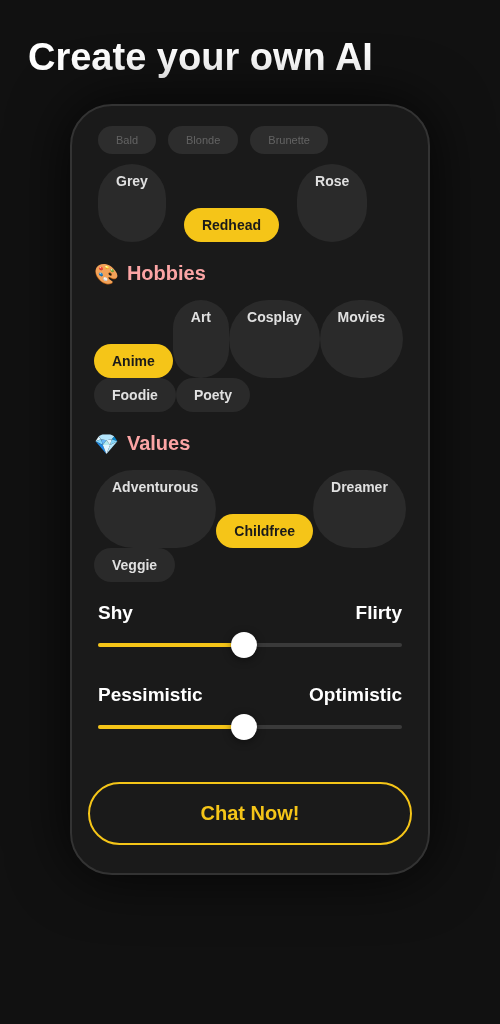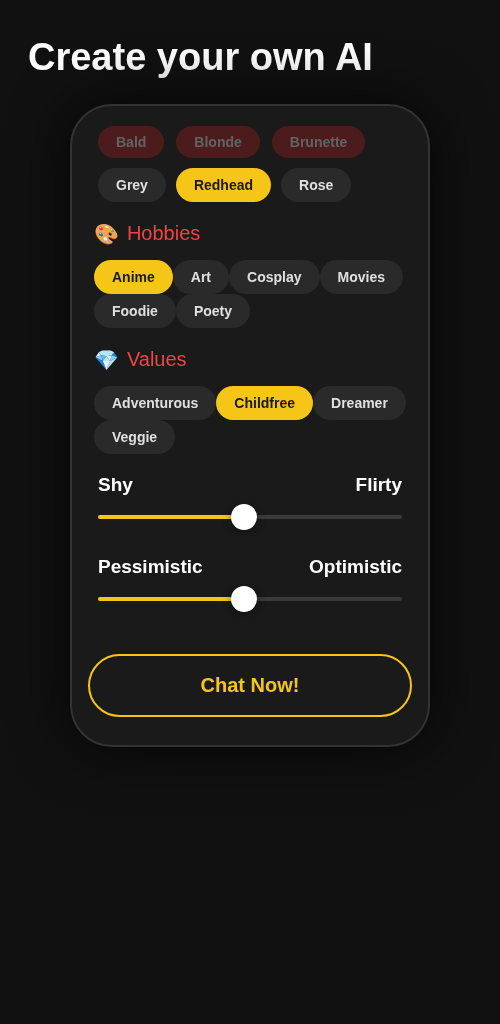--- a/index.html
+++ b/index.html
@@ -44,70 +44,71 @@
     .hair-row-top {
       display: flex;
       gap: 12px;
       margin-bottom: 10px;
       opacity: 0.5;
       padding-left: 4px;
     }
 
     .hair-row-bottom {
       display: flex;
-      gap: 10px;
+      gap: 18px;
       margin-bottom: 20px;
       padding-left: 4px;
     }
 
     .tag-dim {
-      background: #7f1d1d;
+      background: #404040;
       color: #aaa;
       border-radius: 50px;
       padding: 8px 18px;
-      font-size: 14px;
-      font-weight: 700;
+      font-size: 11px;
+      font-weight: 400;
     }
 
     .tag-dark {
       background: #2a2a2a;
       color: #e0e0e0;
       border-radius: 50px;
       padding: 9px 18px;
       font-size: 14px;
       font-weight: 600;
       cursor: pointer;
     }
 
     .tag-yellow {
       background: #f5c518;
       color: #1a1a1a;
       border-radius: 50px;
       padding: 9px 18px;
       font-size: 14px;
       font-weight: 700;
       cursor: pointer;
+      margin-top: 44px;
     }
 
     .section-header {
       display: flex;
       align-items: center;
       gap: 8px;
       margin-bottom: 14px;
       margin-top: 4px;
     }
 
     .section-icon {
       font-size: 20px;
     }
 
     .section-title {
-      color: #ef4444;
+      color: #fca5a5;
       font-size: 20px;
-      font-weight: 400;
+      font-weight: 700;
     }
 
     .tags-row {
       display: flex;
       flex-wrap: wrap;
       margin-bottom: 20px;
     }
 
     
     .slider-section {

